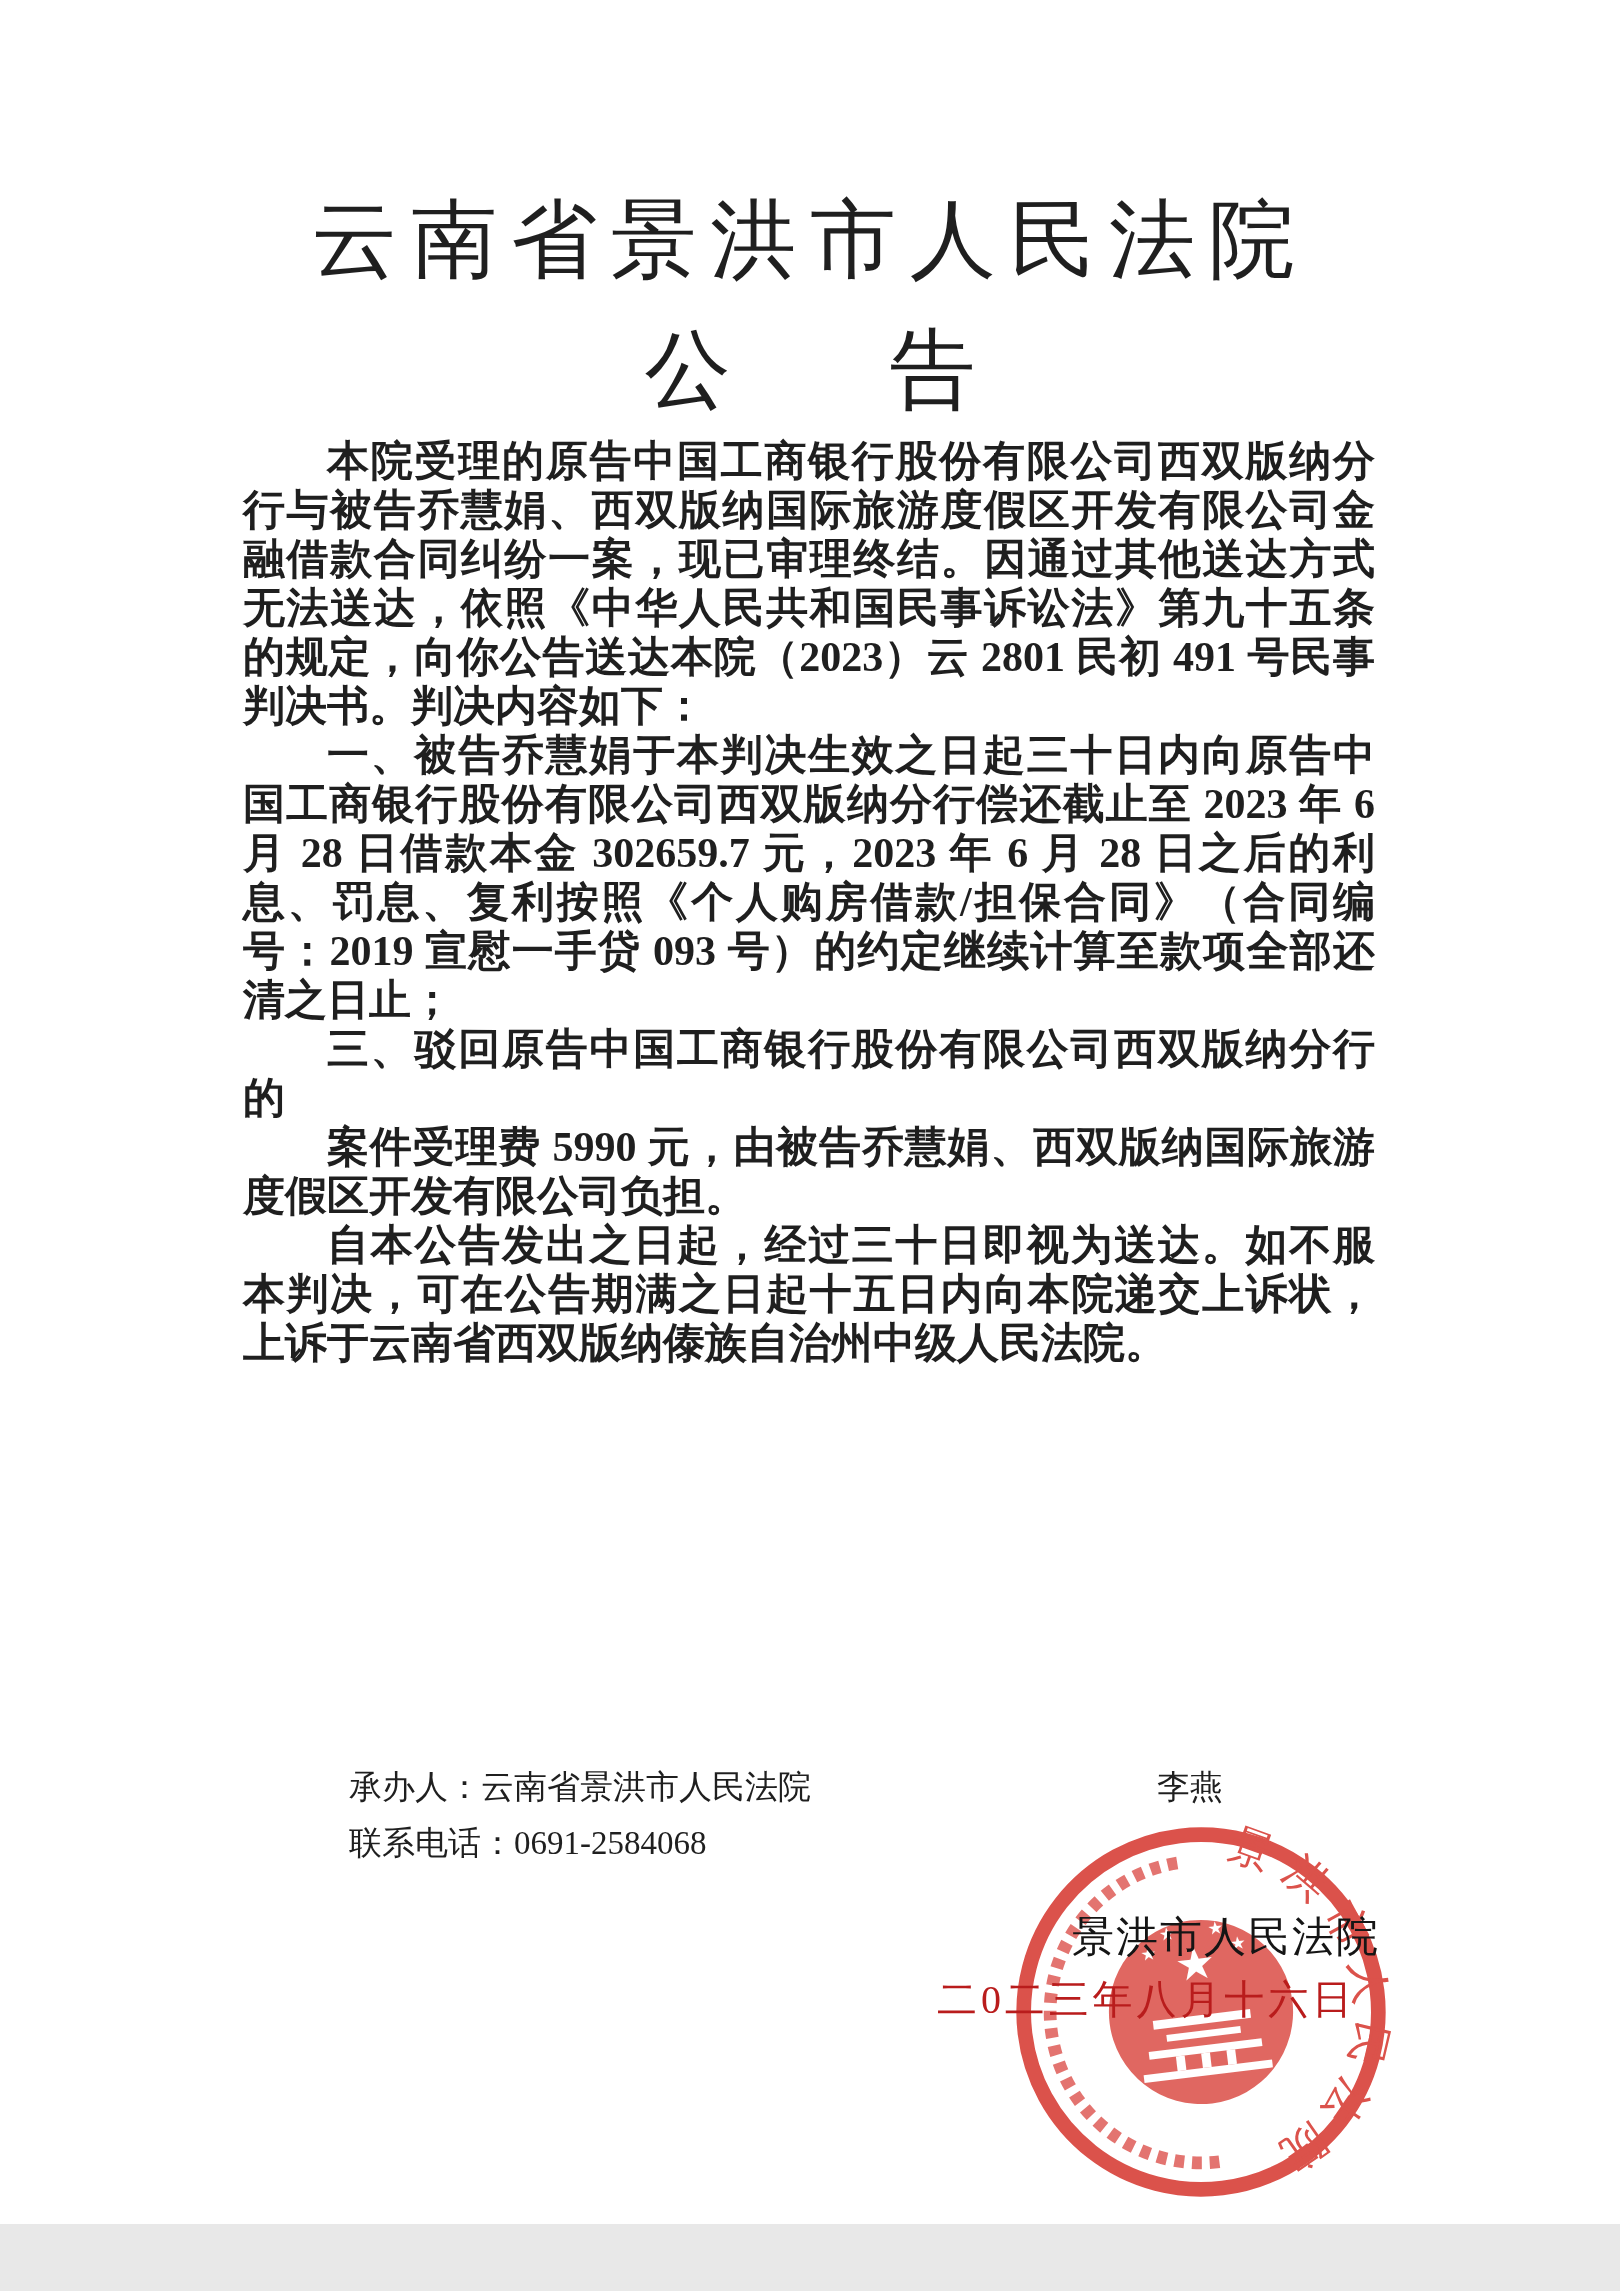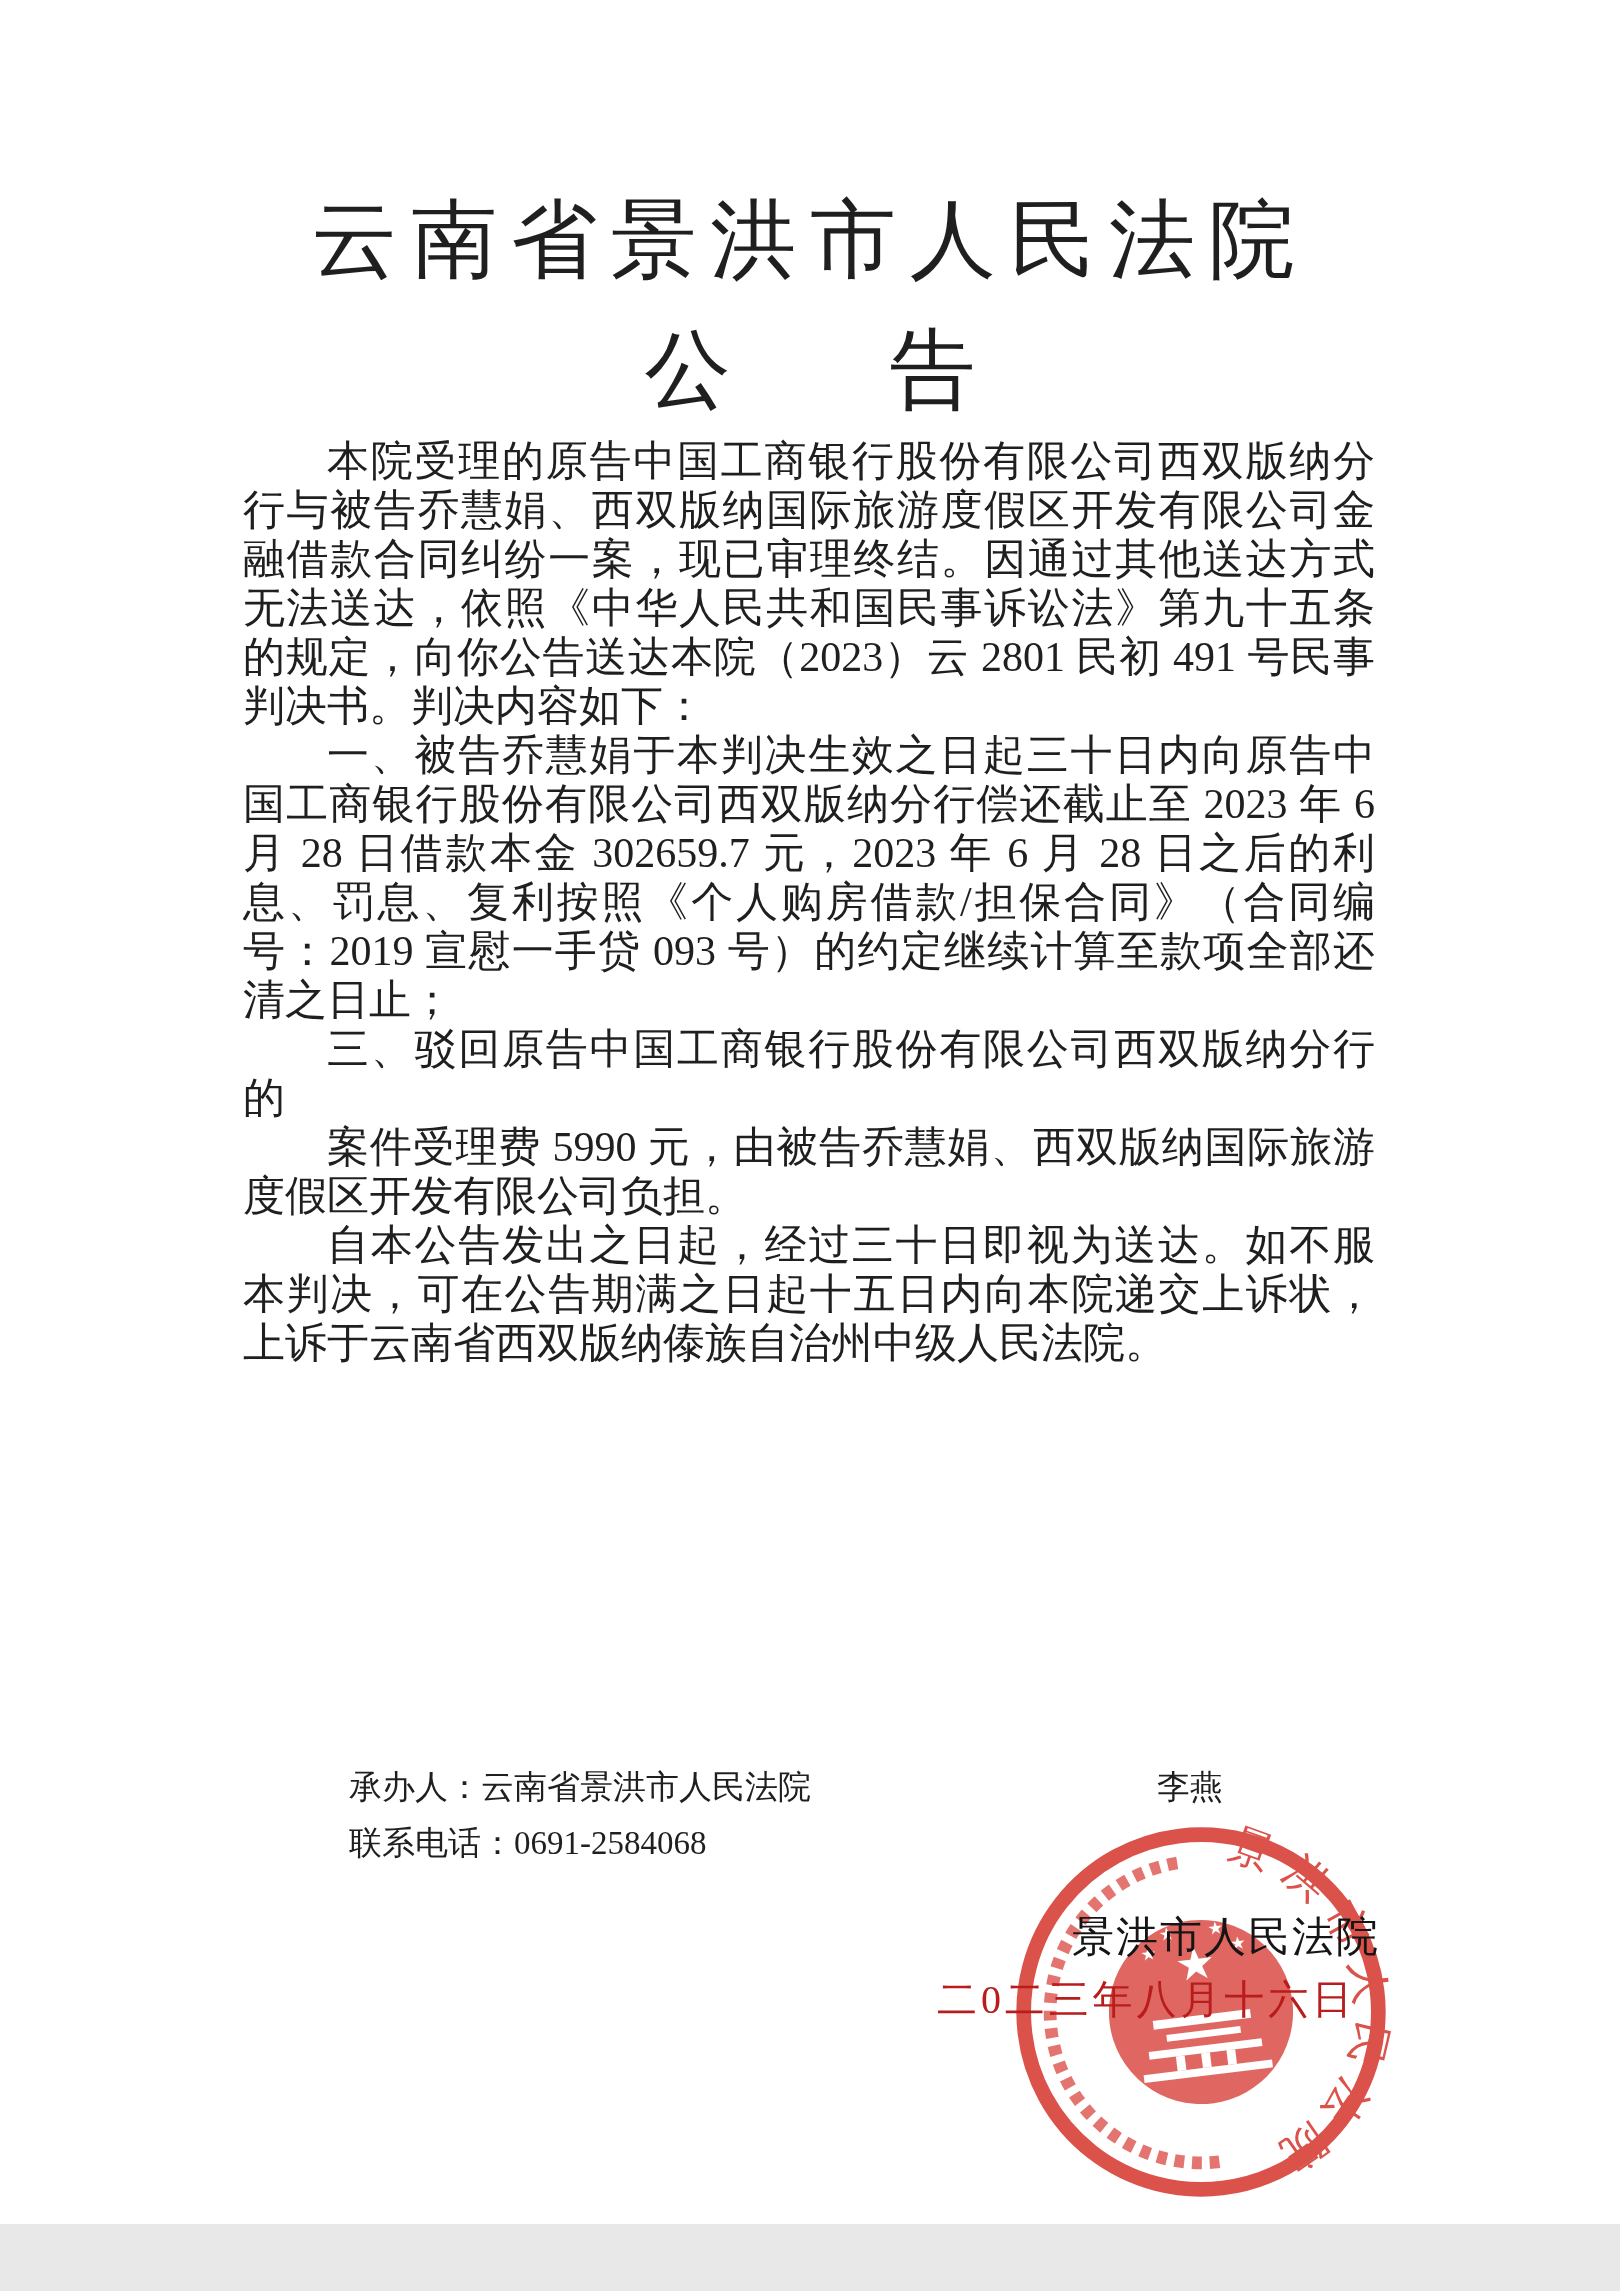--- a/index.html
+++ b/index.html
@@ -38,21 +38,21 @@
     position: absolute;
     top: 437px;
     left: 243px;
     width: 1132px;
     font-size: 42px;
     line-height: 49px;
     text-align: justify;
   }
   .body-text p { margin: 0; padding: 0; }
   .addressee { text-indent: 0; }
-  .para { text-indent: 2em; }
+  .para { text-indent: 2em; font-weight: bold; }
   .footer {
     position: absolute;
     top: 1759px;
     left: 329px;
     width: 1078px;
     font-size: 33px;
     line-height: 56px;
     margin-left: 20px;
   }
   .footer-line { position: relative; white-space: nowrap; }

